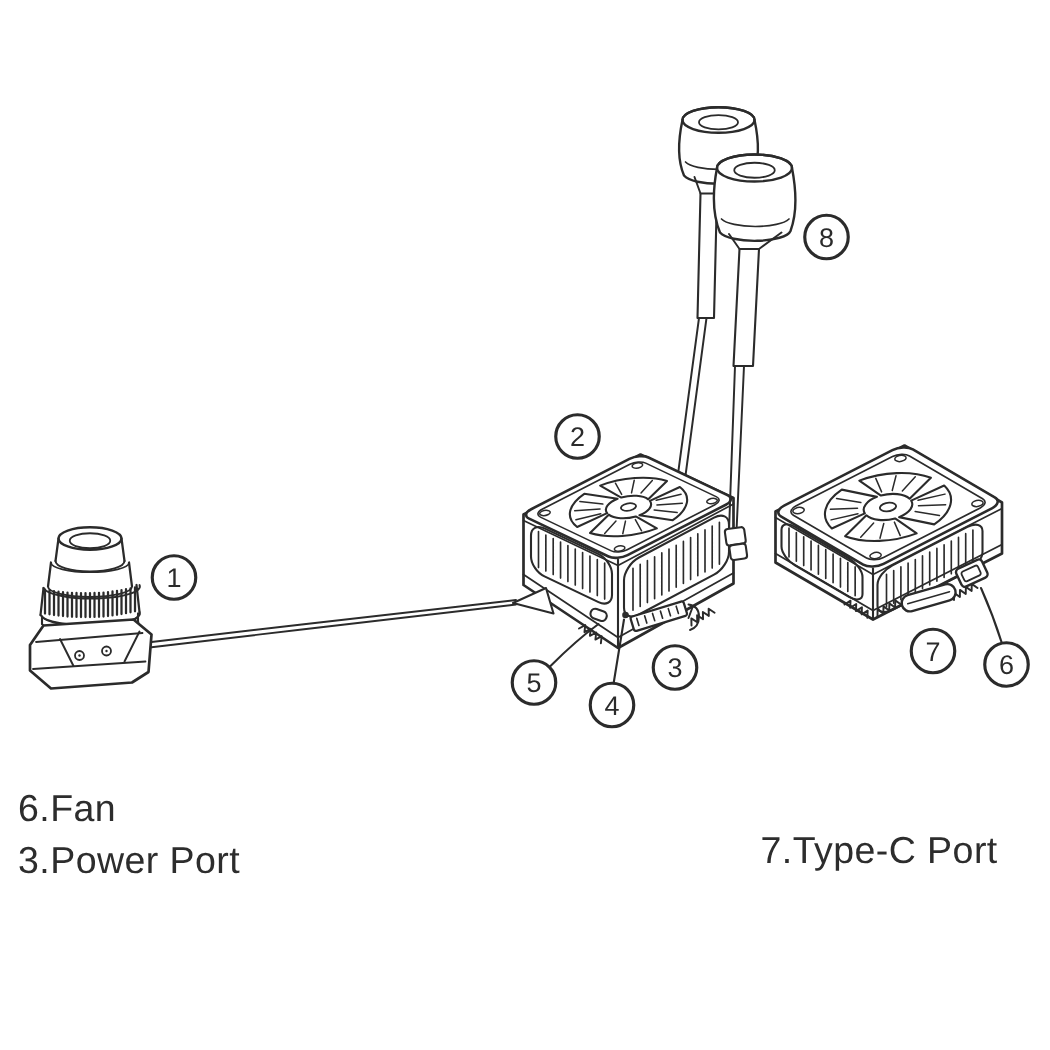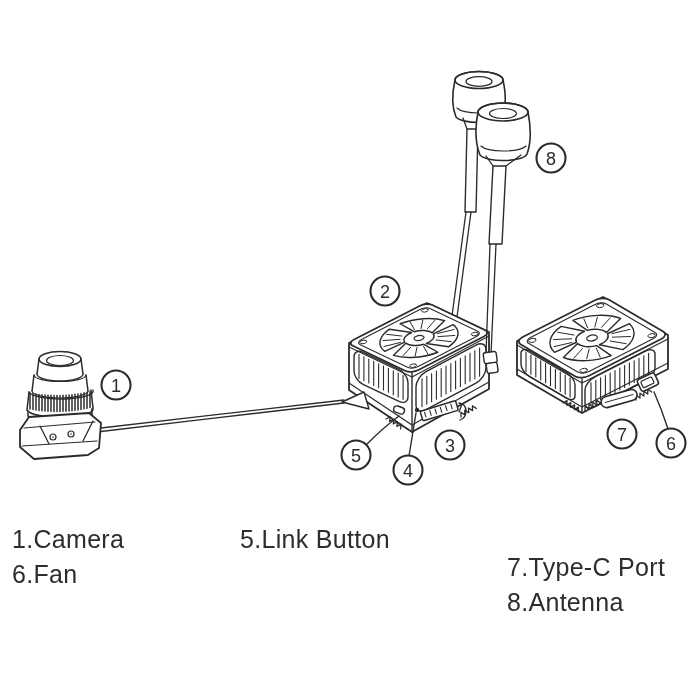--- a/index.html
+++ b/index.html
@@ -181,25 +181,23 @@
       </g>
       <g transform="translate(551,158)">
         <circle r="14.5" fill="#ffffff" stroke-width="2.1"></circle>
         <text class="callout-num" y="6.5" text-anchor="middle" stroke="none">8</text>
       </g>
     </g>
   </svg>
 
   <div class="legend">
     <div class="legend-col col-1">
-      <div class="legend-item">1.Camera</div>
       <div class="legend-item">6.Fan</div>
+      <div class="legend-item">3.Power Port</div>
     </div>
     <div class="legend-col col-2">
-      <div class="legend-item">5.Link Button</div>
     </div>
     <div class="legend-col col-3">
       <div class="legend-item">7.Type-C Port</div>
-      <div class="legend-item">8.Antenna</div>
     </div>
   </div>
 
 </div>
 
 </body></html>

